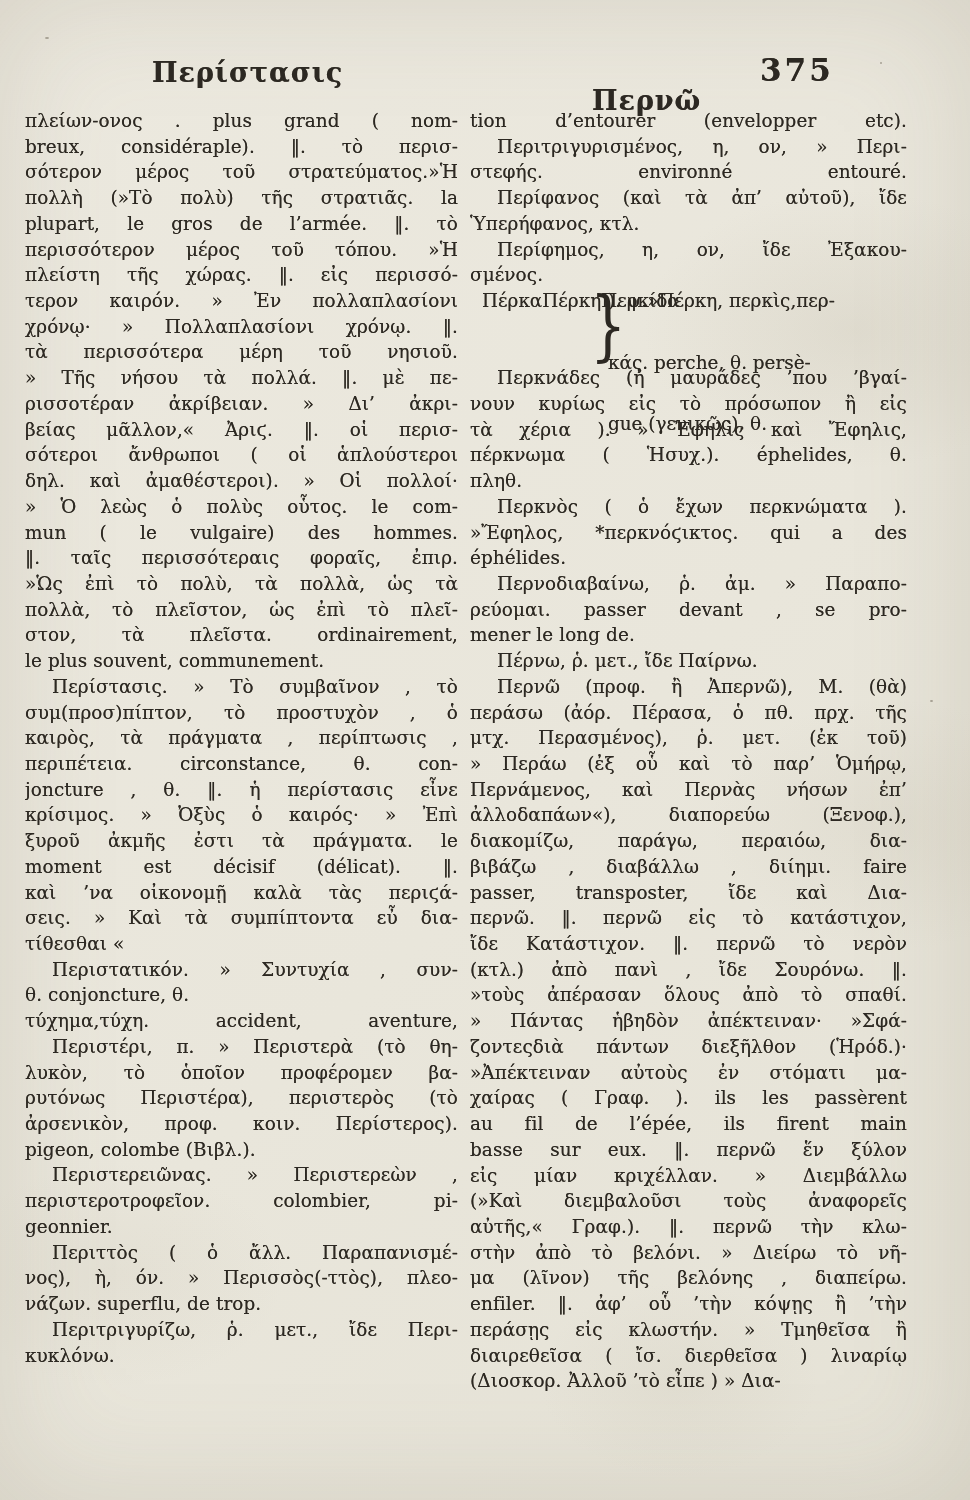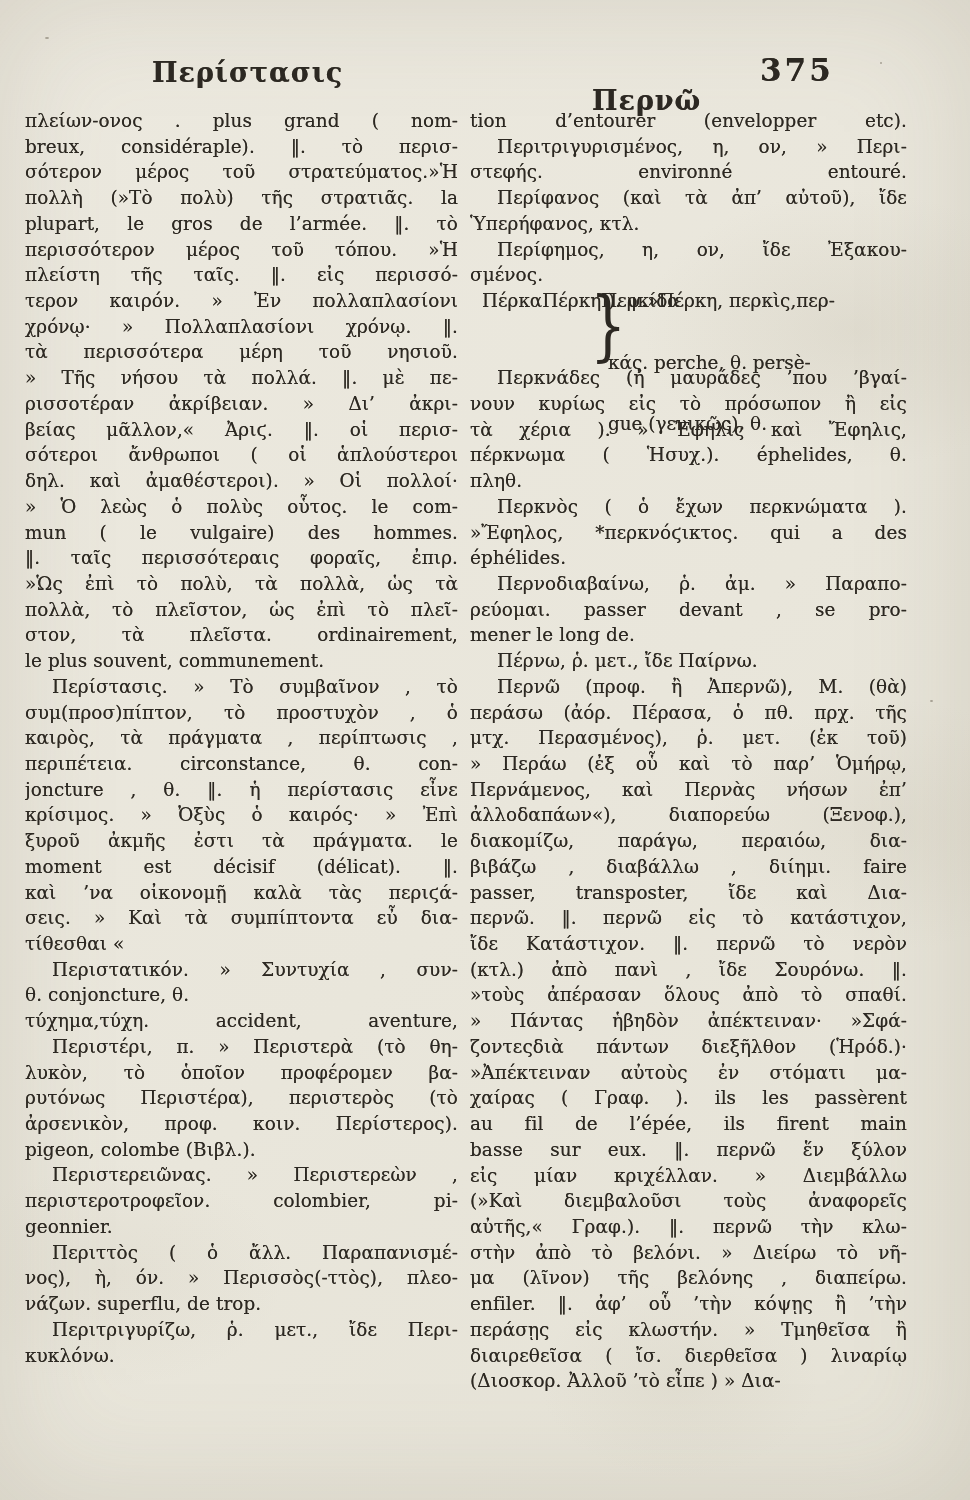--- a/index.html
+++ b/index.html
@@ -62,21 +62,21 @@
   <div class="hdr hdr-right">Περνῶ</div>
   <div class="hdr hdr-page">375</div>
 
   <div class="col col-left">
       <div class="line">πλείων-ονος . plus grand ( nom-</div>
       <div class="line">breux, considéraple). ‖. τὸ περισ-</div>
       <div class="line">σότερον μέρος τοῦ στρατεύματος.»Ἡ</div>
       <div class="line">πολλὴ (»Τὸ πολὺ) τῆς στρατιᾶς. la</div>
       <div class="line">plupart, le gros de l’armée. ‖. τὸ</div>
       <div class="line">περισσότερον μέρος τοῦ τόπου. »Ἡ</div>
-      <div class="line">πλείστη τῆς ταῖς. ‖. εἰς περισσό-</div>
+      <div class="line">πλείστη τῆς χώρας. ‖. εἰς περισσό-</div>
       <div class="line">τερον καιρόν. » Ἐν πολλαπλασίονι</div>
       <div class="line">χρόνῳ· » Πολλαπλασίονι χρόνῳ. ‖.</div>
       <div class="line">τὰ περισσότερα μέρη τοῦ νησιοῦ.</div>
       <div class="line">» Τῆς νήσου τὰ πολλά. ‖. μὲ πε-</div>
       <div class="line">ρισσοτέραν ἀκρίβειαν. » Δι’ ἀκρι-</div>
       <div class="line">βείας μᾶλλον,« Ἀριϛ. ‖. οἱ περισ-</div>
       <div class="line">σότεροι ἄνθρωποι ( οἱ ἁπλούστεροι</div>
       <div class="line">δηλ. καὶ ἀμαθέστεροι). » Οἱ πολλοί·</div>
       <div class="line">» Ὁ λεὼς ὁ πολὺς οὗτος. le com-</div>
       <div class="line">mun ( le vulgaire) des hommes.</div>

